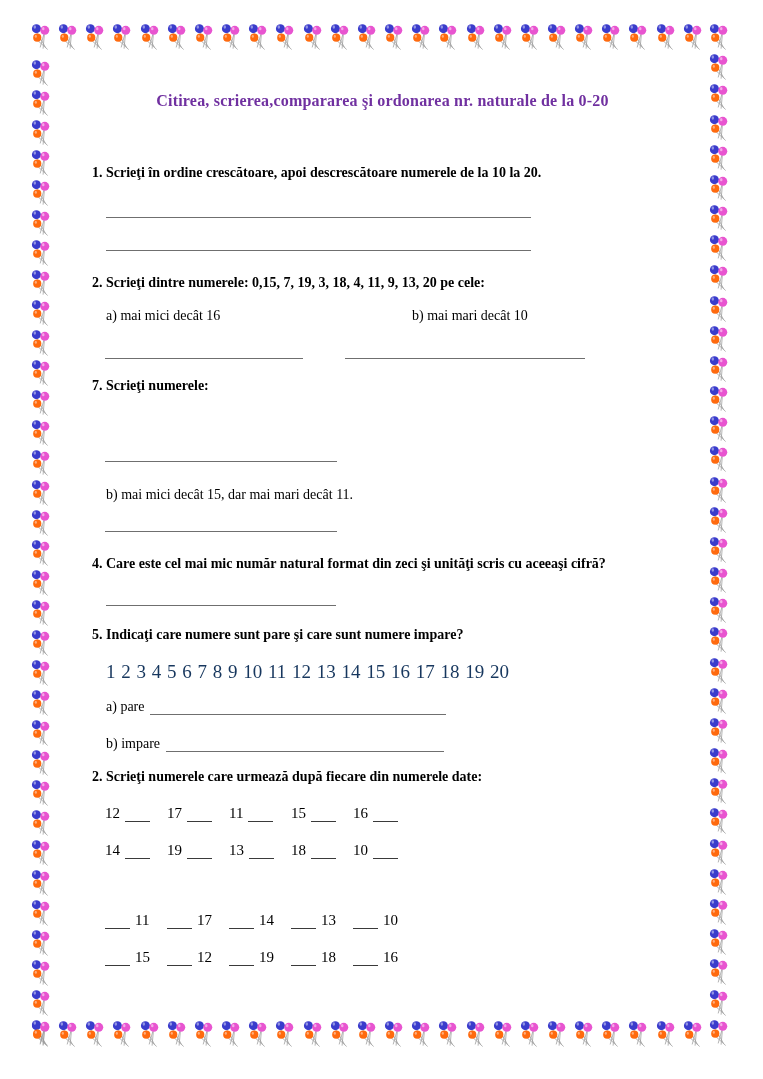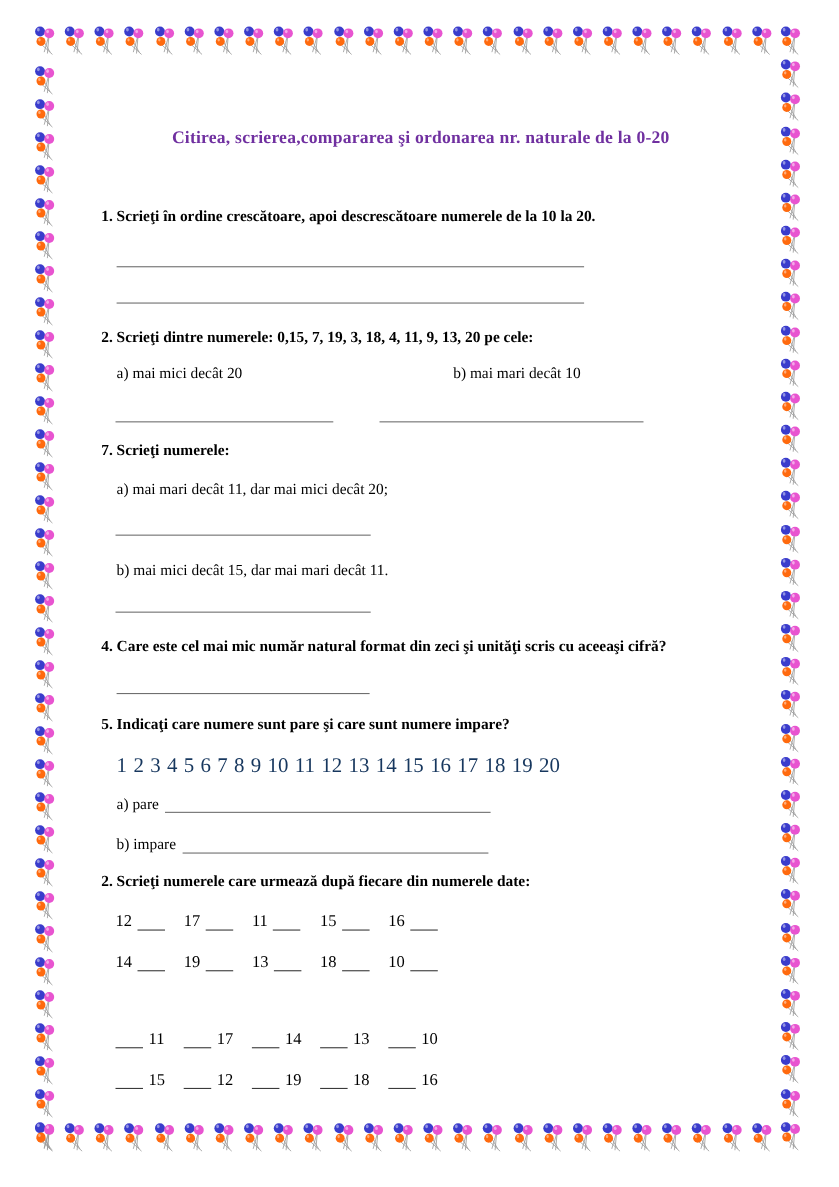--- a/index.html
+++ b/index.html
@@ -18,21 +18,21 @@
   .strip.h { flex-direction:row; justify-content:space-between; }
   .strip.v { flex-direction:column; justify-content:space-between; }
   .strip-top    { left:28px; top:22px;  width:678px; height:34px; }
   .strip-bottom { left:28px; top:1019px; width:678px; height:34px; }
   .strip-left   { left:28px; top:58px;  width:26px;  height:988px; }
   .strip-right  { left:706px; top:22px; width:26px;  height:1026px; }
   .cluster { width:26px; height:30px; flex:none; }
   .cluster svg { display:block; overflow:visible; }
   
   .content { position:absolute; left:92px; top:0; width:581px; height:100%; }
-  .content > div { position:absolute; left:0;margin-top:25px; }
+  .content > div { position:absolute; left:0; }
   .title {
     width:100%; text-align:center;
     font-size:16px; font-weight:bold; line-height:20px;
     letter-spacing:0.2px;
   }
   .stem { font-size:14px; font-weight:bold; line-height:18px; white-space:nowrap; }
   .item { font-size:14px; line-height:18px; white-space:nowrap; }
   .wline { height:0; border-bottom:1.6px solid #6f6f6f; }
   .numsrow { font-size:19px; font-weight:normal; line-height:22px; word-spacing:1px; white-space:nowrap; }
   .fillrow { font-size:15px; line-height:19px; display:flex; }
@@ -1938,27 +1938,26 @@
 
   <div class="content">
 
     <div class="title" style="top: 91px; color: rgb(112, 48, 160);">Citirea, scrierea,compararea şi ordonarea nr. naturale de la 0-20</div>
 
     <div class="stem" style="top:164px">1. Scrieţi în ordine crescătoare, apoi descrescătoare numerele de la 10 la 20.</div>
     <div class="wline" style="top:217px; left:14px; width:425px"></div>
     <div class="wline" style="top:250px; left:14px; width:425px"></div>
 
     <div class="stem" style="top:274px">2. Scrieţi dintre numerele: 0,15, 7, 19, 3, 18, 4, 11, 9, 13, 20 pe cele:</div>
-    <div class="item" style="top:307px; left:14px">a) mai mici decât 20</div>
+    <div class="item" style="top:307px; left:14px">a) mai mici decât 16</div>
     <div class="item" style="top:307px; left:320px">b) mai mari decât 10</div>
     <div class="wline" style="top:358px; left:13px; width:198px"></div>
     <div class="wline" style="top:358px; left:253px; width:240px"></div>
 
     <div class="stem" style="top:377px">7. Scrieţi numerele:</div>
-    <div class="item" style="top:412px; left:14px">a) mai mari decât 11, dar mai mici decât 20;</div>
     <div class="wline" style="top:461px; left:13px; width:232px"></div>
     <div class="item" style="top:486px; left:14px">b) mai mici decât 15, dar mai mari decât 11.</div>
     <div class="wline" style="top:531px; left:13px; width:232px"></div>
 
     <div class="stem" style="top:555px">4. Care este cel mai mic număr natural format din zeci şi unităţi scris cu aceeaşi cifră?</div>
     <div class="wline" style="top:605px; left:14px; width:230px"></div>
 
     <div class="stem" style="top:626px">5. Indicaţi care numere sunt pare şi care sunt numere impare?</div>
     <div class="numsrow" style="top: 661px; left: 14px; color: rgb(23, 55, 94);">1 2 3 4 5 6 7 8 9 10 11 12 13 14 15 16 17 18 19 20</div>
     <div class="item" style="top:735px; left:14px"><span>b) impare</span><span class="lblank" style="width:278px"></span></div>

